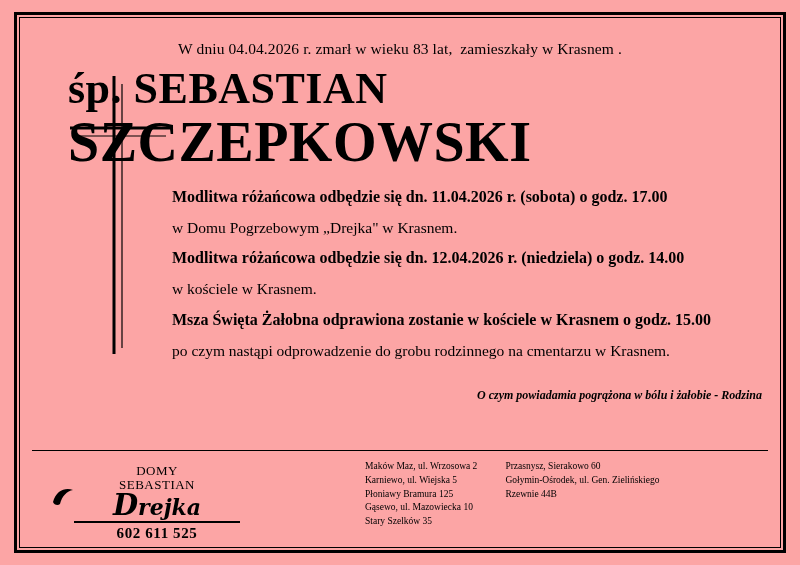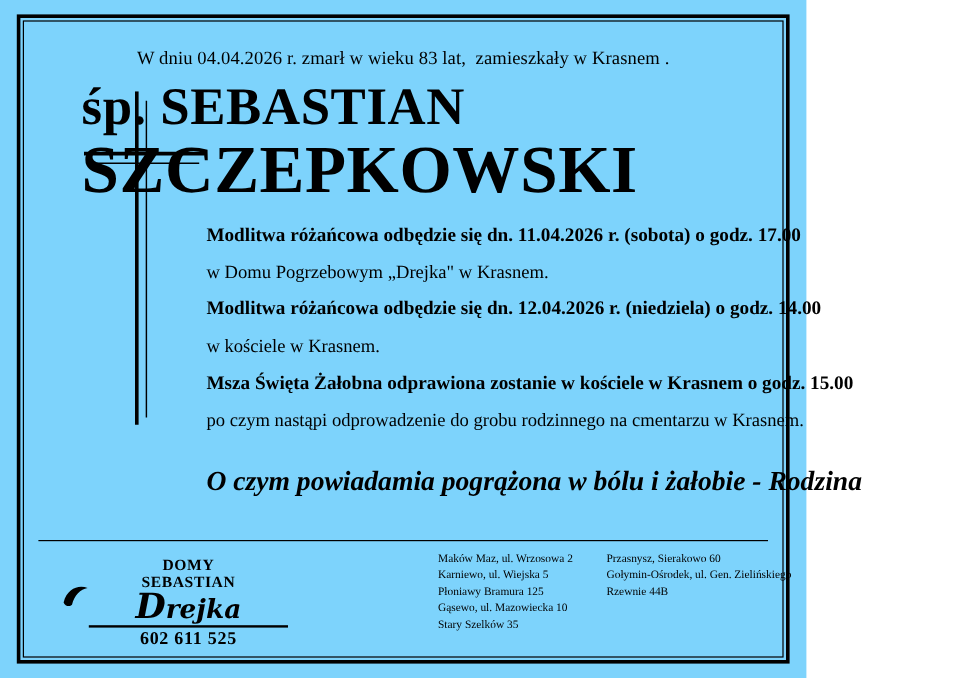--- a/index.html
+++ b/index.html
@@ -10,24 +10,24 @@
   body {
     width: 800px;
     height: 565px;
     font-family: "Liberation Serif", serif;
     color: #000000;
     overflow: hidden;
   }
 
   .notice {
     position: relative;
-    width: 672px;
+    width: 800px;
     height: 565px;
     box-sizing: border-box;
-    background: #7dd3fc;
+    background: #fca5a5;
   }
 
   
   .frame-outer {
     position: absolute;
     left: 14px;
     top: 12px;
     right: 14px;
     bottom: 12px;
     border: 3px solid #000000;
@@ -98,24 +98,24 @@
     font-size: 15.5px;
     line-height: 1.0;
     margin-bottom: 15px;
     white-space: nowrap;
   }
   .line.bold {
     font-weight: bold;
     font-size: 16px;
   }
   .line.rodzina {
-    text-align: center;
+    text-align: right;
     font-weight: bold;
     font-style: italic;
-    font-size: 23px;
+    font-size: 12px;
     margin-top: 31px;
     margin-bottom: 4px;
     padding-right: 4px;
   }
 
   
   .divider {
     position: absolute;
     left: 4px;
     right: 4px;
@@ -133,21 +133,21 @@
   }
   .logo {
     position: absolute;
     left: 34px;
     top: 6px;
     width: 190px;
     text-align: center;
   }
   .logo .logo-top {
     font-size: 13px;
-    font-weight: bold;
+    font-weight: normal;
     letter-spacing: 0.5px;
     line-height: 1.08;
   }
   .logo .logo-script {
     font-family: "DejaVu Serif", serif;
     font-style: italic;
     font-size: 22px;
     font-weight: bold;
     line-height: 1.0;
     margin-top: -1px;

